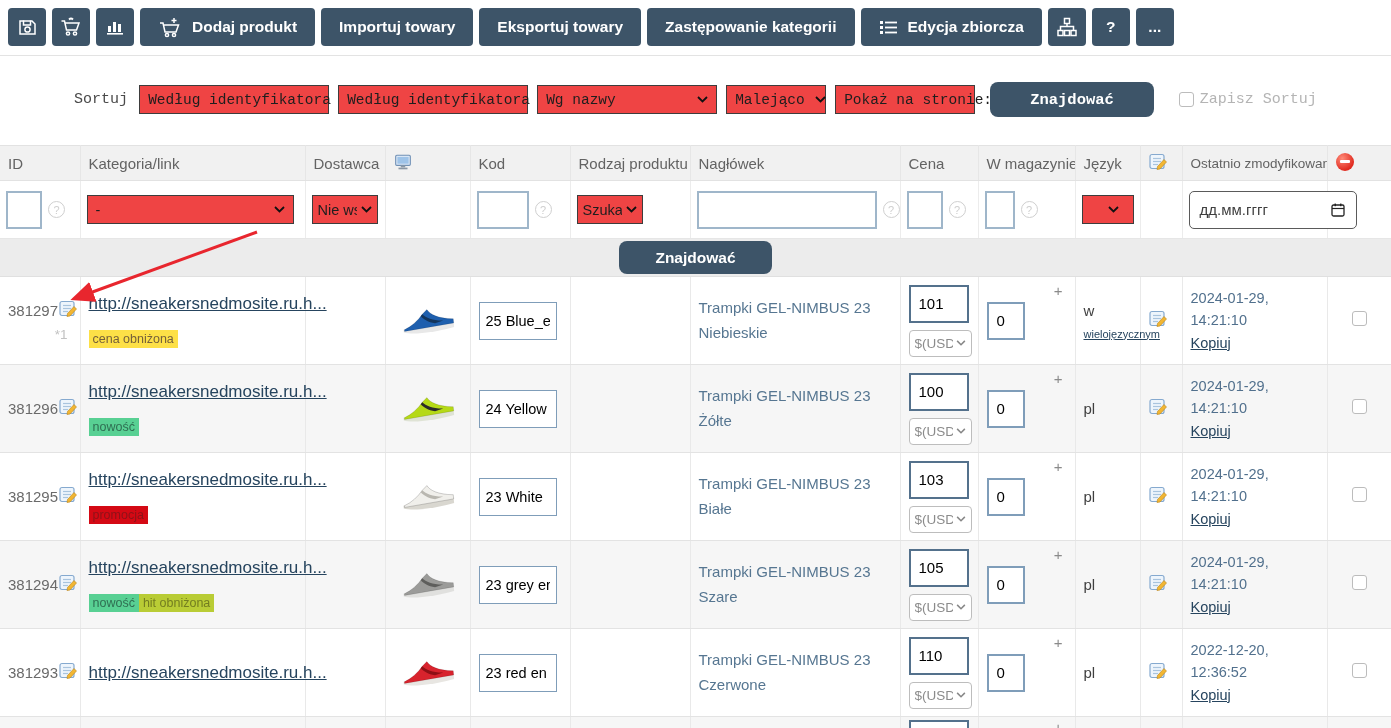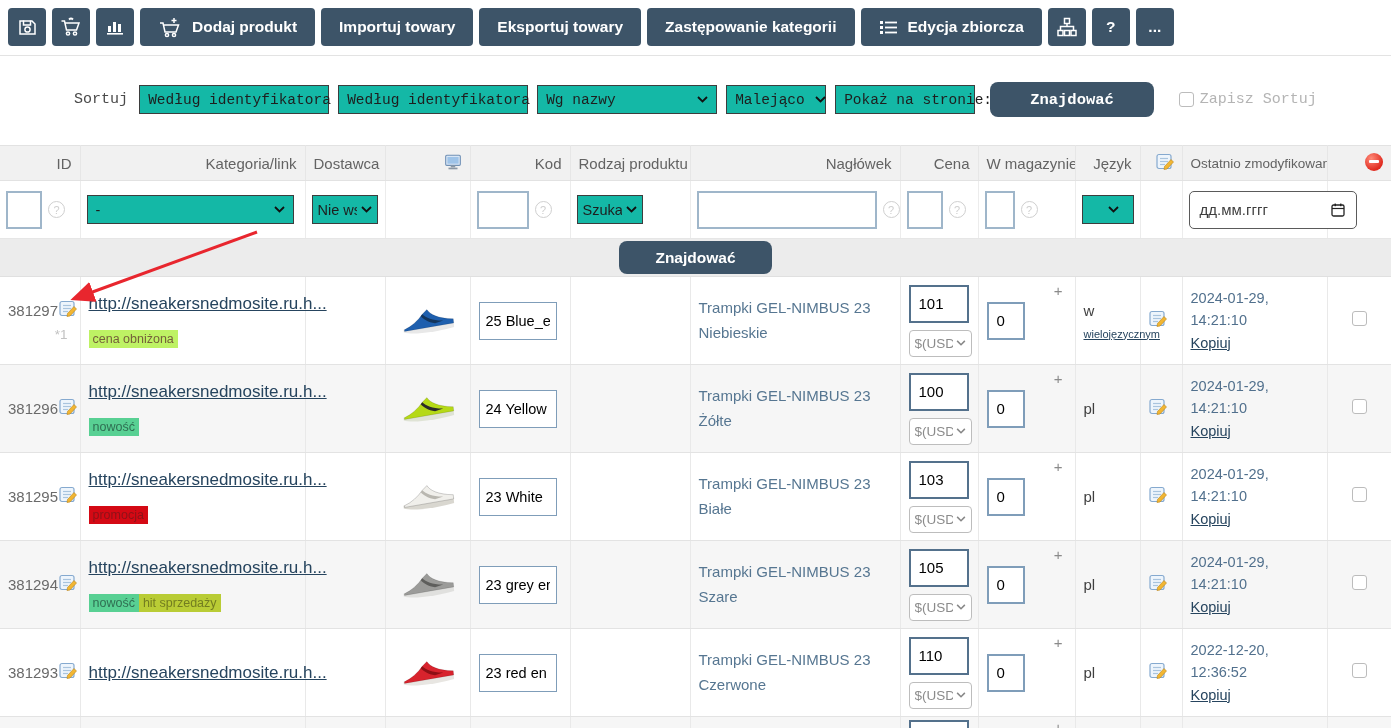--- a/index.html
+++ b/index.html
@@ -14,35 +14,35 @@
     border: none; border-radius: 4px; height: 38px; padding: 0 18px;
     font-size: 15.5px; font-weight: 700; font-family: inherit; cursor: pointer; white-space: nowrap;
   }
   .tbtn.icon-only { width: 38px; padding: 0; justify-content: center; }
   .tbtn svg { display: block; }
   
   .sortbar { display: flex; align-items: center; justify-content: center; gap: 9px; padding: 26px 0 28px; font-family: Liberation Mono, monospace; }
   .sortbar .lbl { font-size: 15px; color: #4a4a4a; margin-right: 2px; }
   .sel {
     display: inline-flex; align-items: center; justify-content: space-between; gap: 10px;
-    border: 1px solid #3d3d3d; background: #14b8a6; padding: 0 8px; height: 29px;
+    border: 1px solid #3d3d3d; background: #ef4444; padding: 0 8px; height: 29px;
     font-size: 14.5px; color: #1e1e1e; cursor: pointer; white-space: nowrap;
   }
   .btn-dark {
     background: #3d5468; color: #ffffff; border: none; border-radius: 8px; height: 35px;
     padding: 0 40px; font-size: 15.5px; font-weight: 700; font-family: inherit; cursor: pointer;
   }
   .chk { width: 15px; height: 15px; border: 1.5px solid #bcbcbc; border-radius: 3px; background: #fff; display: inline-block; flex: none; }
   .muted { color: #b4b4b4; font-size: 15px; }
   .savewrap { display: inline-flex; align-items: center; gap: 6px; margin-left: 16px; }
   
   table { border-collapse: collapse; table-layout: fixed; width: 1391px; }
   thead th {
     background: #f1f1f1; height: 35px; font-weight: 400; font-size: 15px; color: #636363;
-    text-align: right; padding: 0 8px; border-right: 1px solid #e6e6e6;
+    text-align: left; padding: 0 8px; border-right: 1px solid #e6e6e6;
     border-top: 1px solid #e2e2e2; border-bottom: 1px solid #e2e2e2; white-space: nowrap; overflow: hidden;
   }
   tr.filter td { height: 58px; border-right: 1px solid #ececec; border-bottom: 1px solid #e6e6e6; padding: 0 6px; vertical-align: middle; background: #fff; }
   .f-input { border: 2px solid #9fb6ca; height: 38px; font: inherit; font-size: 15px; padding: 0 5px; background: #fff; }
   .qm {
     display: inline-flex; width: 17px; height: 17px; border: 1.5px solid #cfcfcf; border-radius: 50%;
     color: #cfcfcf; font-size: 11px; align-items: center; justify-content: center;
     margin-left: 6px; vertical-align: middle; flex: none;
   }
   .fcell { display: flex; align-items: center; }
@@ -356,21 +356,21 @@
                 <line x1="4" y1="8.5" x2="12" y2="8.5" stroke="#a9c4de" stroke-width="1.2"></line>
                 <line x1="4" y1="11.5" x2="9" y2="11.5" stroke="#a9c4de" stroke-width="1.2"></line>
                 <path d="M8.5 13.5 L15 6.5 L17.5 9 L11 16 L8 16.5 Z" fill="#f2b632" stroke="#b9831a" stroke-width="0.6"></path>
               </svg></span>
         </div>
         <div class="id-note">*1</div>
       </td>
       <td>
         <a class="row-link">http://sneakersnedmosite.ru.h...</a>
         <div class="badges">
-          <span class="badge" style="background:#bef264;color:#75603a">cena obniżona</span>
+          <span class="badge" style="background:#fde047;color:#75603a">cena obniżona</span>
         </div>
       </td>
       <td></td>
       <td>
         <svg class="shoe" viewBox="0 0 64 32" width="54" height="27">
           <path d="M2 24 L62 20 L62 27 Q40 31 18 30 Q6 29 2 27 Z" fill="#e8e8e8"></path>
           <path stroke="#00000022" d="M3 24 C12 21 20 15 26 8 L32 3 C35 9 44 15 62 17 L62 22 L3 26 Z" fill="#1e5fae"></path>
           <path d="M26 8 C30 13 38 17 50 18 L40 20 C32 18 27 14 24 10 Z" fill="#13355c"></path>
         </svg>
       </td>
@@ -539,21 +539,21 @@
                 <line x1="4" y1="5.5" x2="12" y2="5.5" stroke="#a9c4de" stroke-width="1.2"></line>
                 <line x1="4" y1="8.5" x2="12" y2="8.5" stroke="#a9c4de" stroke-width="1.2"></line>
                 <line x1="4" y1="11.5" x2="9" y2="11.5" stroke="#a9c4de" stroke-width="1.2"></line>
                 <path d="M8.5 13.5 L15 6.5 L17.5 9 L11 16 L8 16.5 Z" fill="#f2b632" stroke="#b9831a" stroke-width="0.6"></path>
               </svg></span>
         </div>
       </td>
       <td>
         <a class="row-link">http://sneakersnedmosite.ru.h...</a>
         <div class="badges">
-          <span class="badge" style="background:#58d093;color:#2f6e52">nowość</span><span class="badge" style="background:#b9cc35;color:#737d20">hit sprzedaży</span>
+          <span class="badge" style="background:#58d093;color:#2f6e52">nowość</span><span class="badge" style="background:#b9cc35;color:#737d20">hit obniżona</span>
         </div>
       </td>
       <td></td>
       <td>
         <svg class="shoe" viewBox="0 0 64 32" width="54" height="27">
           <path d="M2 24 L62 20 L62 27 Q40 31 18 30 Q6 29 2 27 Z" fill="#e0e0de"></path>
           <path stroke="#00000022" d="M3 24 C12 21 20 15 26 8 L32 3 C35 9 44 15 62 17 L62 22 L3 26 Z" fill="#9b9b99"></path>
           <path d="M26 8 C30 13 38 17 50 18 L40 20 C32 18 27 14 24 10 Z" fill="#5e5e5c"></path>
         </svg>
       </td>

